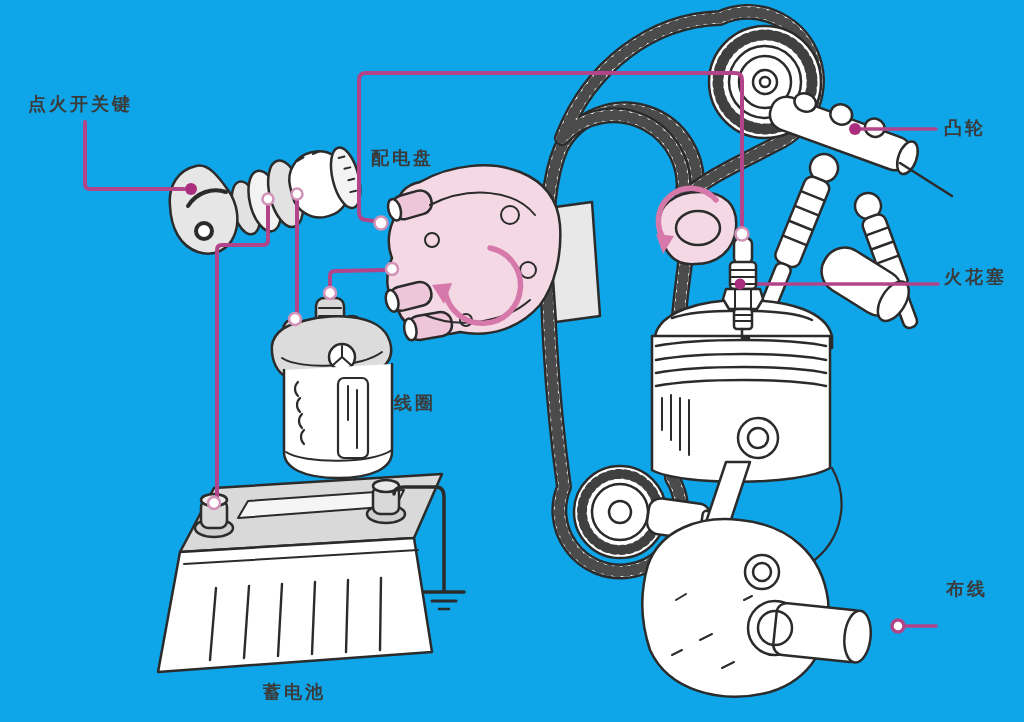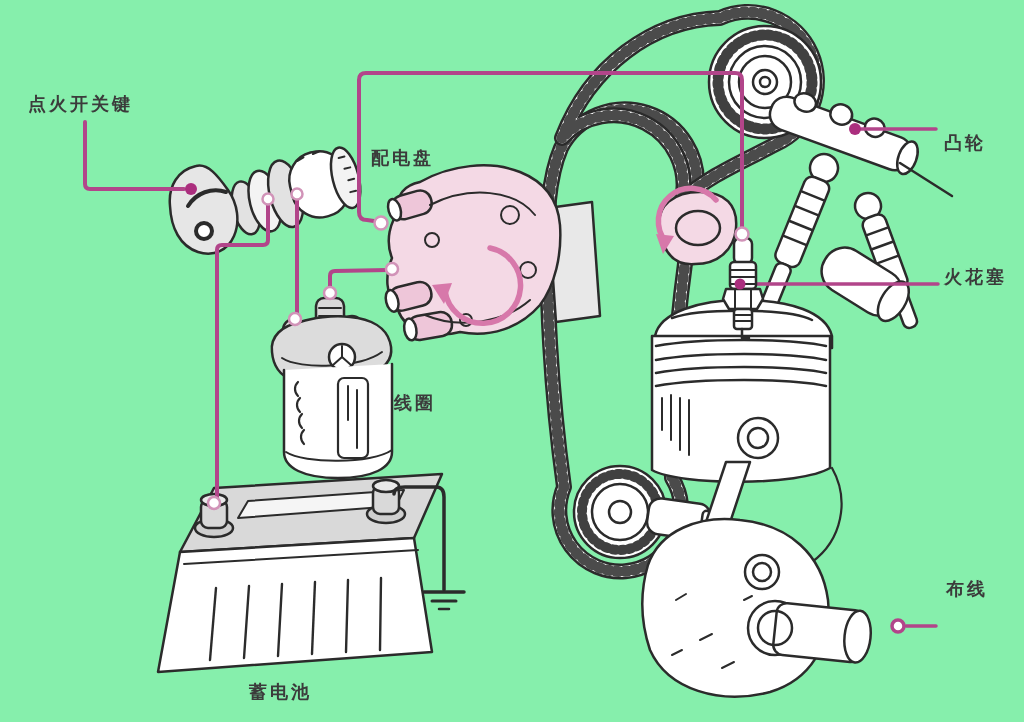--- a/index.html
+++ b/index.html
@@ -1,16 +1,16 @@
 <!DOCTYPE html>
 <html><head>
 <meta charset="utf-8">
 <style>
   html,body{margin:0;padding:0;background:#ffffff;}
-  #stage{position:relative;width:1024px;height:722px;background:#86efac;overflow:hidden;
+  #stage{position:relative;width:1024px;height:722px;background:#0ea5e9;overflow:hidden;
          font-family:"Liberation Sans", sans-serif;}
   svg{position:absolute;left:0;top:0;}
   .label{position:absolute;color:#3b3b3b;font-size:18px;font-weight:600;
          letter-spacing:3px;white-space:nowrap;line-height:1;}
 </style>
 </head>
 <body>
 
 <div id="stage">
 
@@ -283,18 +283,18 @@
       <circle cx="214" cy="503" r="6"></circle>
     </g>
 
     <circle cx="898" cy="626" r="6" fill="#ffffff" stroke-width="3.5" stroke="#b2458a"></circle>
   </g>
 </svg>
 
 <span class="label" style="left:28px;top:95px">点火开关键</span>
 <span class="label" style="left:371px;top:149px">配电盘</span>
 <span class="label" style="left:394px;top:394px">线圈</span>
-<span class="label" style="left:249px;top:683px">蓄电池</span>
-<span class="label" style="left:944px;top:134px">凸轮</span>
+<span class="label" style="left:263px;top:683px">蓄电池</span>
+<span class="label" style="left:944px;top:119px">凸轮</span>
 <span class="label" style="left:944px;top:268px">火花塞</span>
 <span class="label" style="left:946px;top:580px">布线</span>
 
 </div>
 
 </body></html>

